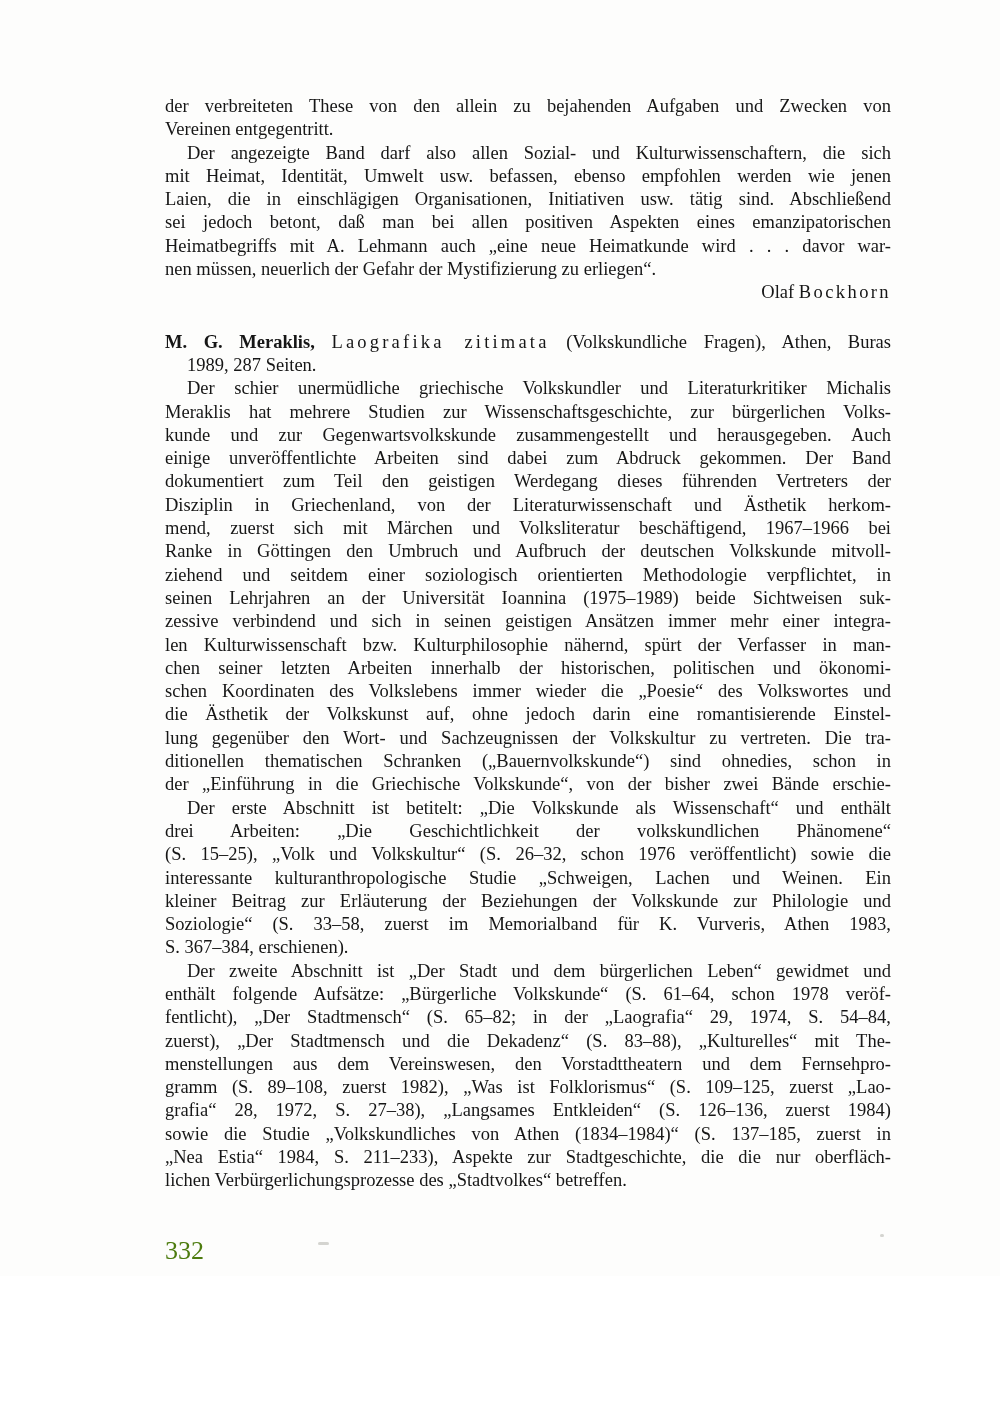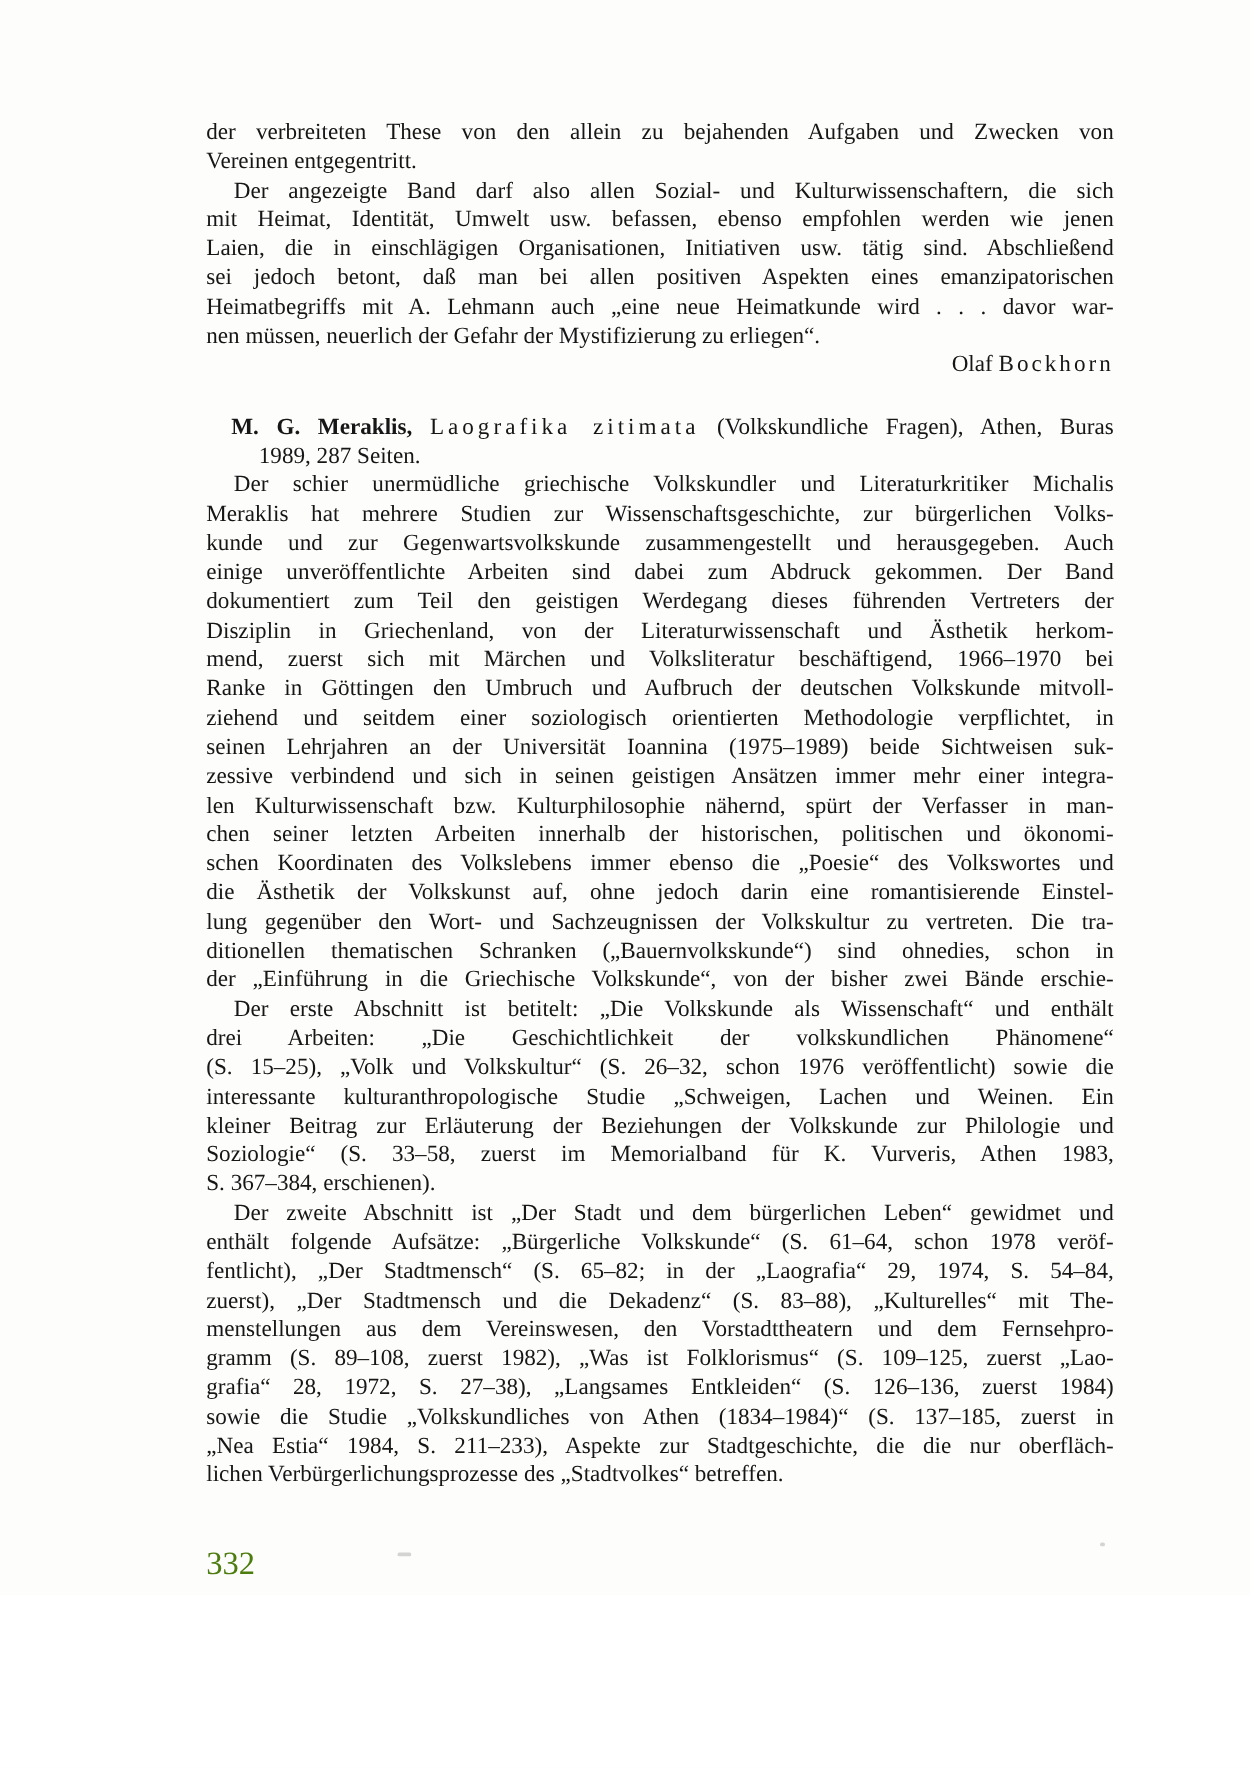--- a/index.html
+++ b/index.html
@@ -24,21 +24,21 @@
   .para { margin: 0; }
   .line {
     white-space: nowrap;
     text-align: justify;
     text-align-last: justify;
     overflow: visible;
   }
   .line.last { text-align-last: left; }
   .line.indent { text-indent: 22px; }
   .line.sig { text-align-last: right; }
-  .review-heading { margin-top: 26px; margin-left: 20px; }
+  .review-heading { margin-top: 26px; }
   .bold { font-weight: bold; }
   .normal { font-weight: normal; }
   .spaced { letter-spacing: 3.2px; }
   .spaced-sm { letter-spacing: 2.4px; }
   .pagenum {
     position: absolute;
     left: 165px;
     top: 1236px;
     font-size: 26px;
     line-height: 30px;
@@ -75,28 +75,28 @@
         <div class="line"><span class="bold">M. G. Meraklis,</span><span class="normal"> </span><span class="spaced">Laografika zitimata</span><span class="normal"> (Volkskundliche Fragen), Athen, Buras</span></div>
         <div class="line last indent">1989, 287 Seiten.</div>
       </div>
       <div class="para">
         <div class="line indent">Der schier unermüdliche griechische Volkskundler und Literaturkritiker Michalis</div>
         <div class="line">Meraklis hat mehrere Studien zur Wissenschaftsgeschichte, zur bürgerlichen Volks-</div>
         <div class="line">kunde und zur Gegenwartsvolkskunde zusammengestellt und herausgegeben. Auch</div>
         <div class="line">einige unveröffentlichte Arbeiten sind dabei zum Abdruck gekommen. Der Band</div>
         <div class="line">dokumentiert zum Teil den geistigen Werdegang dieses führenden Vertreters der</div>
         <div class="line">Disziplin in Griechenland, von der Literaturwissenschaft und Ästhetik herkom-</div>
-        <div class="line">mend, zuerst sich mit Märchen und Volksliteratur beschäftigend, 1966–1970 bei</div>
+        <div class="line">mend, zuerst sich mit Märchen und Volksliteratur beschäftigend, 1967–1966 bei</div>
         <div class="line">Ranke in Göttingen den Umbruch und Aufbruch der deutschen Volkskunde mitvoll-</div>
         <div class="line">ziehend und seitdem einer soziologisch orientierten Methodologie verpflichtet, in</div>
         <div class="line">seinen Lehrjahren an der Universität Ioannina (1975–1989) beide Sichtweisen suk-</div>
         <div class="line">zessive verbindend und sich in seinen geistigen Ansätzen immer mehr einer integra-</div>
         <div class="line">len Kulturwissenschaft bzw. Kulturphilosophie nähernd, spürt der Verfasser in man-</div>
         <div class="line">chen seiner letzten Arbeiten innerhalb der historischen, politischen und ökonomi-</div>
-        <div class="line">schen Koordinaten des Volkslebens immer ebenso die „Poesie“ des Volkswortes und</div>
+        <div class="line">schen Koordinaten des Volkslebens immer wieder die „Poesie“ des Volkswortes und</div>
         <div class="line">die Ästhetik der Volkskunst auf, ohne jedoch darin eine romantisierende Einstel-</div>
         <div class="line">lung gegenüber den Wort- und Sachzeugnissen der Volkskultur zu vertreten. Die tra-</div>
         <div class="line">ditionellen thematischen Schranken („Bauernvolkskunde“) sind ohnedies, schon in</div>
         <div class="line">der „Einführung in die Griechische Volkskunde“, von der bisher zwei Bände erschie-</div>
       </div>
       <div class="para">
         <div class="line indent">Der erste Abschnitt ist betitelt: „Die Volkskunde als Wissenschaft“ und enthält</div>
         <div class="line">drei Arbeiten: „Die Geschichtlichkeit der volkskundlichen Phänomene“</div>
         <div class="line">(S. 15–25), „Volk und Volkskultur“ (S. 26–32, schon 1976 veröffentlicht) sowie die</div>
         <div class="line">interessante kulturanthropologische Studie „Schweigen, Lachen und Weinen. Ein</div>

